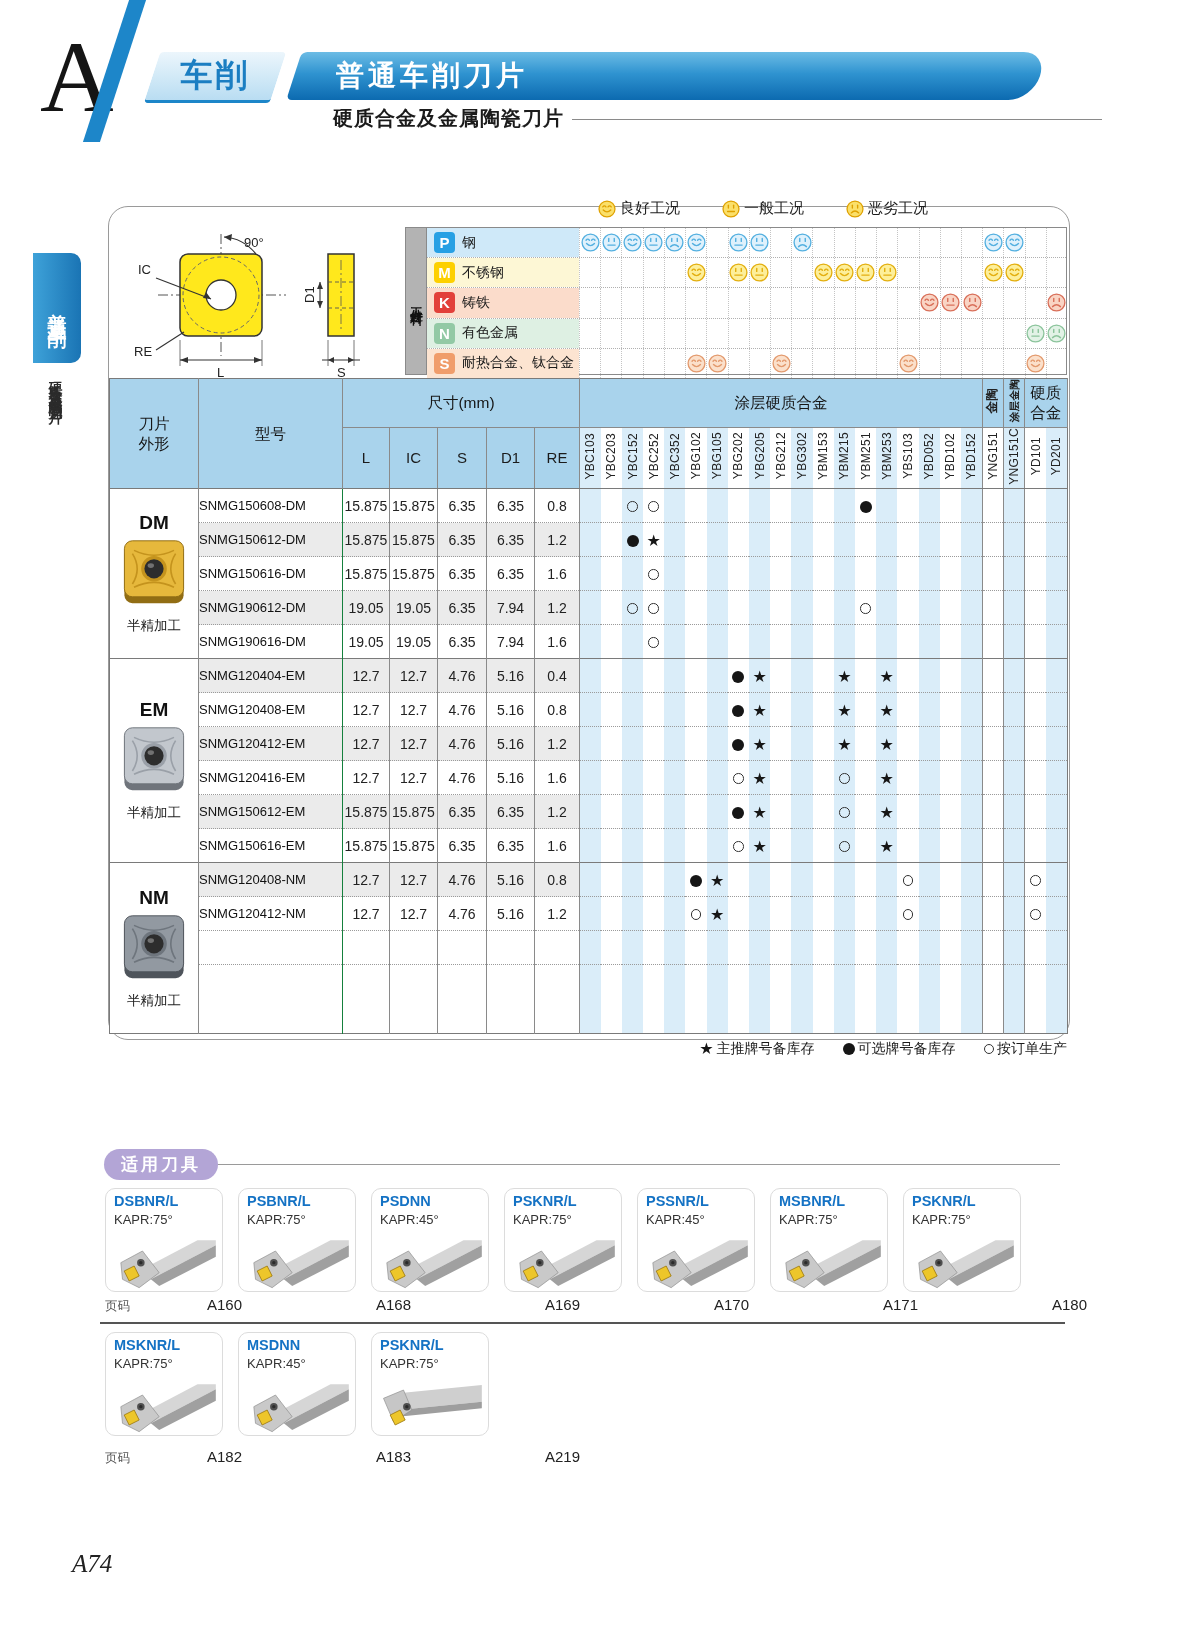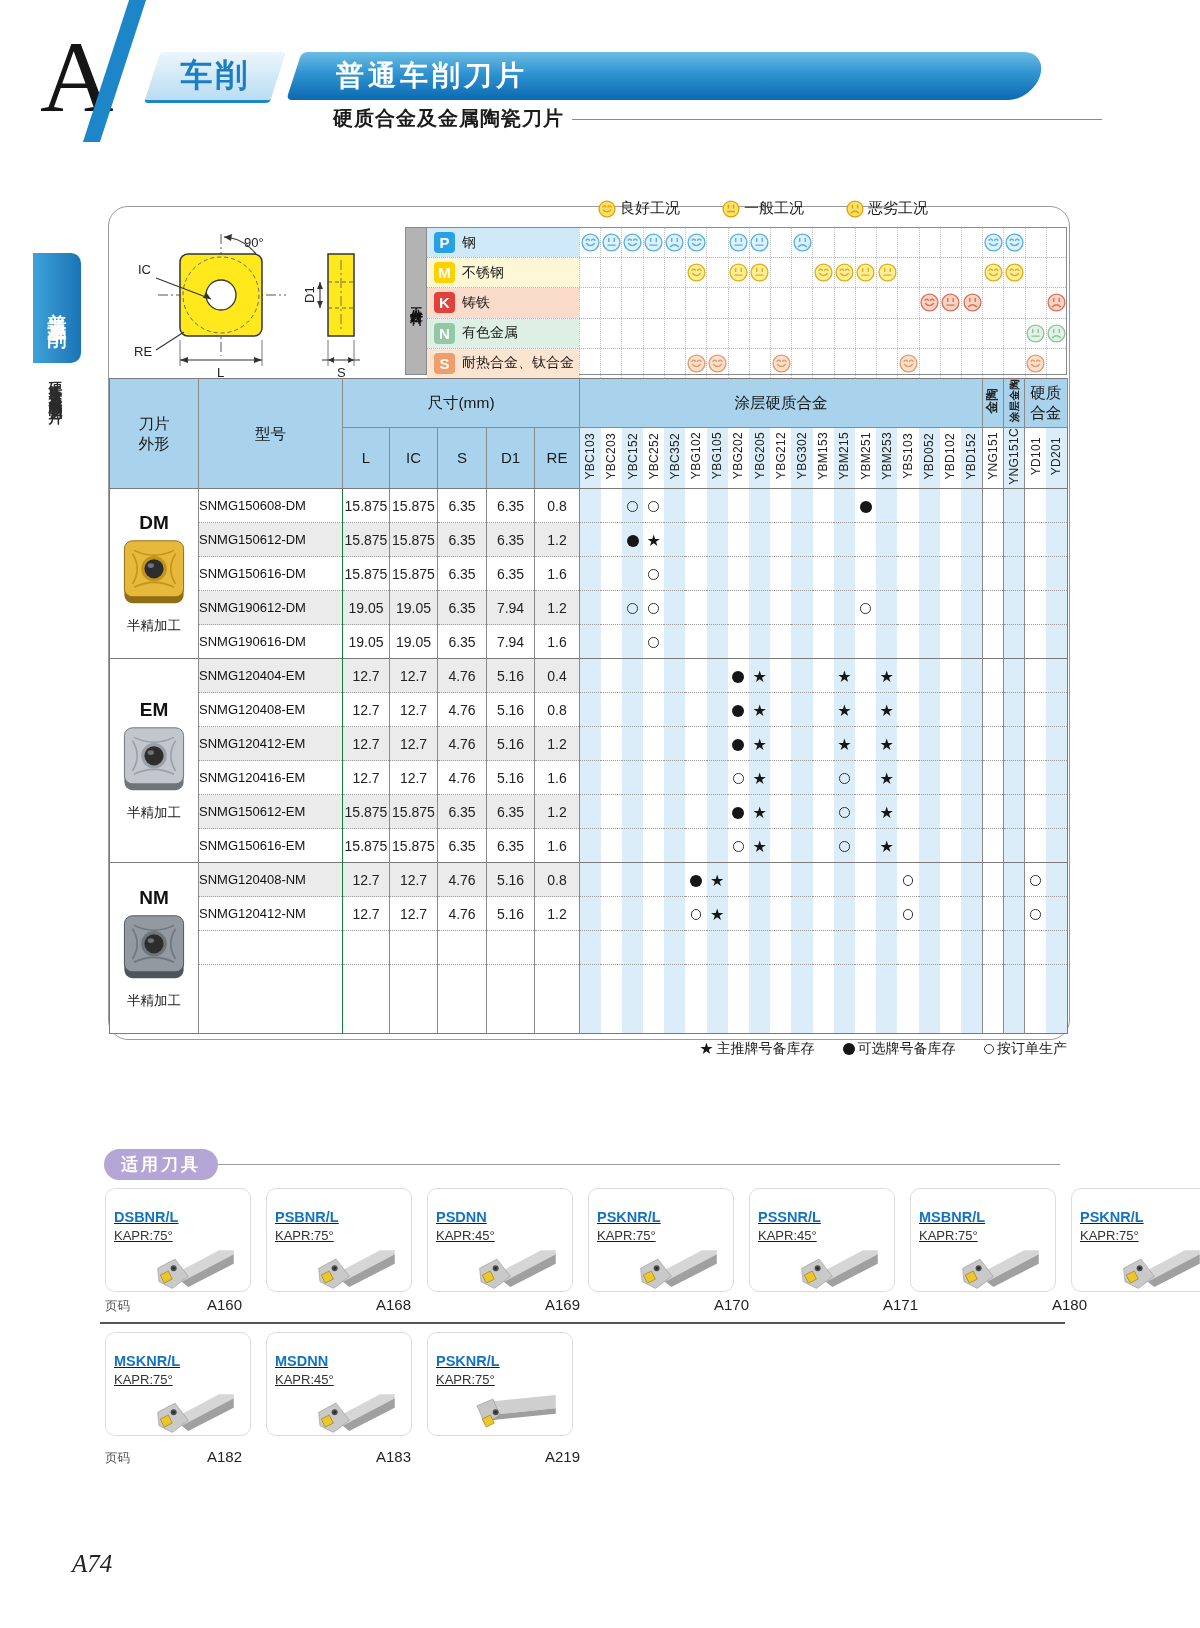--- a/index.html
+++ b/index.html
@@ -70,22 +70,22 @@
   .mk-dot{display:inline-block;width:12px;height:12px;border-radius:50%;background:#161616;vertical-align:middle;}
   .mk-circ{display:inline-block;width:10.5px;height:10.5px;border-radius:50%;border:1.6px solid #333;background:transparent;vertical-align:middle;box-sizing:border-box;}
   .stock-legend{position:absolute;left:0;top:1040px;width:1067px;display:flex;justify-content:flex-end;gap:28px;font-size:14px;color:#1b1b1b;align-items:center;}
   .fn-item{display:flex;align-items:center;gap:3px;}
   
   .tools-badge{position:absolute;left:104px;top:1149px;width:114px;height:31px;background:#b3a5d6;border-radius:17px;color:#fff;
                font-size:17px;font-weight:bold;display:flex;align-items:center;justify-content:center;letter-spacing:3px;z-index:2;}
   .tools-line{position:absolute;left:212px;top:1164px;width:848px;border-top:1.5px solid #9a9a9a;}
   .tool-row{position:absolute;left:105px;display:flex;gap:15px;}
   .row1{top:1188px;} .row2{top:1332px;}
-  .tool-card{width:146px;height:104px;border:1px solid #dcdcdc;border-radius:10px;background:#fff;box-sizing:border-box;
-             padding:21px 0 0 8px;display:flex;flex-direction:column;overflow:hidden;flex:none;text-decoration:underline;}
+  .tool-card{width:118px;height:104px;border:1px solid #dcdcdc;border-radius:10px;background:#fff;box-sizing:border-box;
+             padding:5px 0 0 8px;display:flex;flex-direction:column;overflow:hidden;flex:none;}
   .tool-name{font-size:14.5px;font-weight:bold;color:#1472c4;line-height:1.1;}
   .tool-kapr{font-size:13px;color:#333;margin-top:2px;}
   .tool-img{margin-top:auto;width:114px;height:60px;align-self:flex-end;}
   .tool-pages{position:absolute;left:105px;width:959px;display:flex;gap:32px;}
   .pages1{top:1296px;} .pages2{top:1448px;}
   .pg-num{width:137px;text-align:right;font-size:15px;color:#222;flex:none;}
   .pg-label{position:absolute;left:0;top:2px;font-size:12.5px;color:#555;}
   .tools-divider{position:absolute;left:100px;top:1322px;width:965px;border-top:2px solid #555;}
   .page-no{position:absolute;left:72px;top:1550px;font-family:"Liberation Serif",serif;font-style:italic;font-size:25px;color:#222;}
   .face{display:block;}

